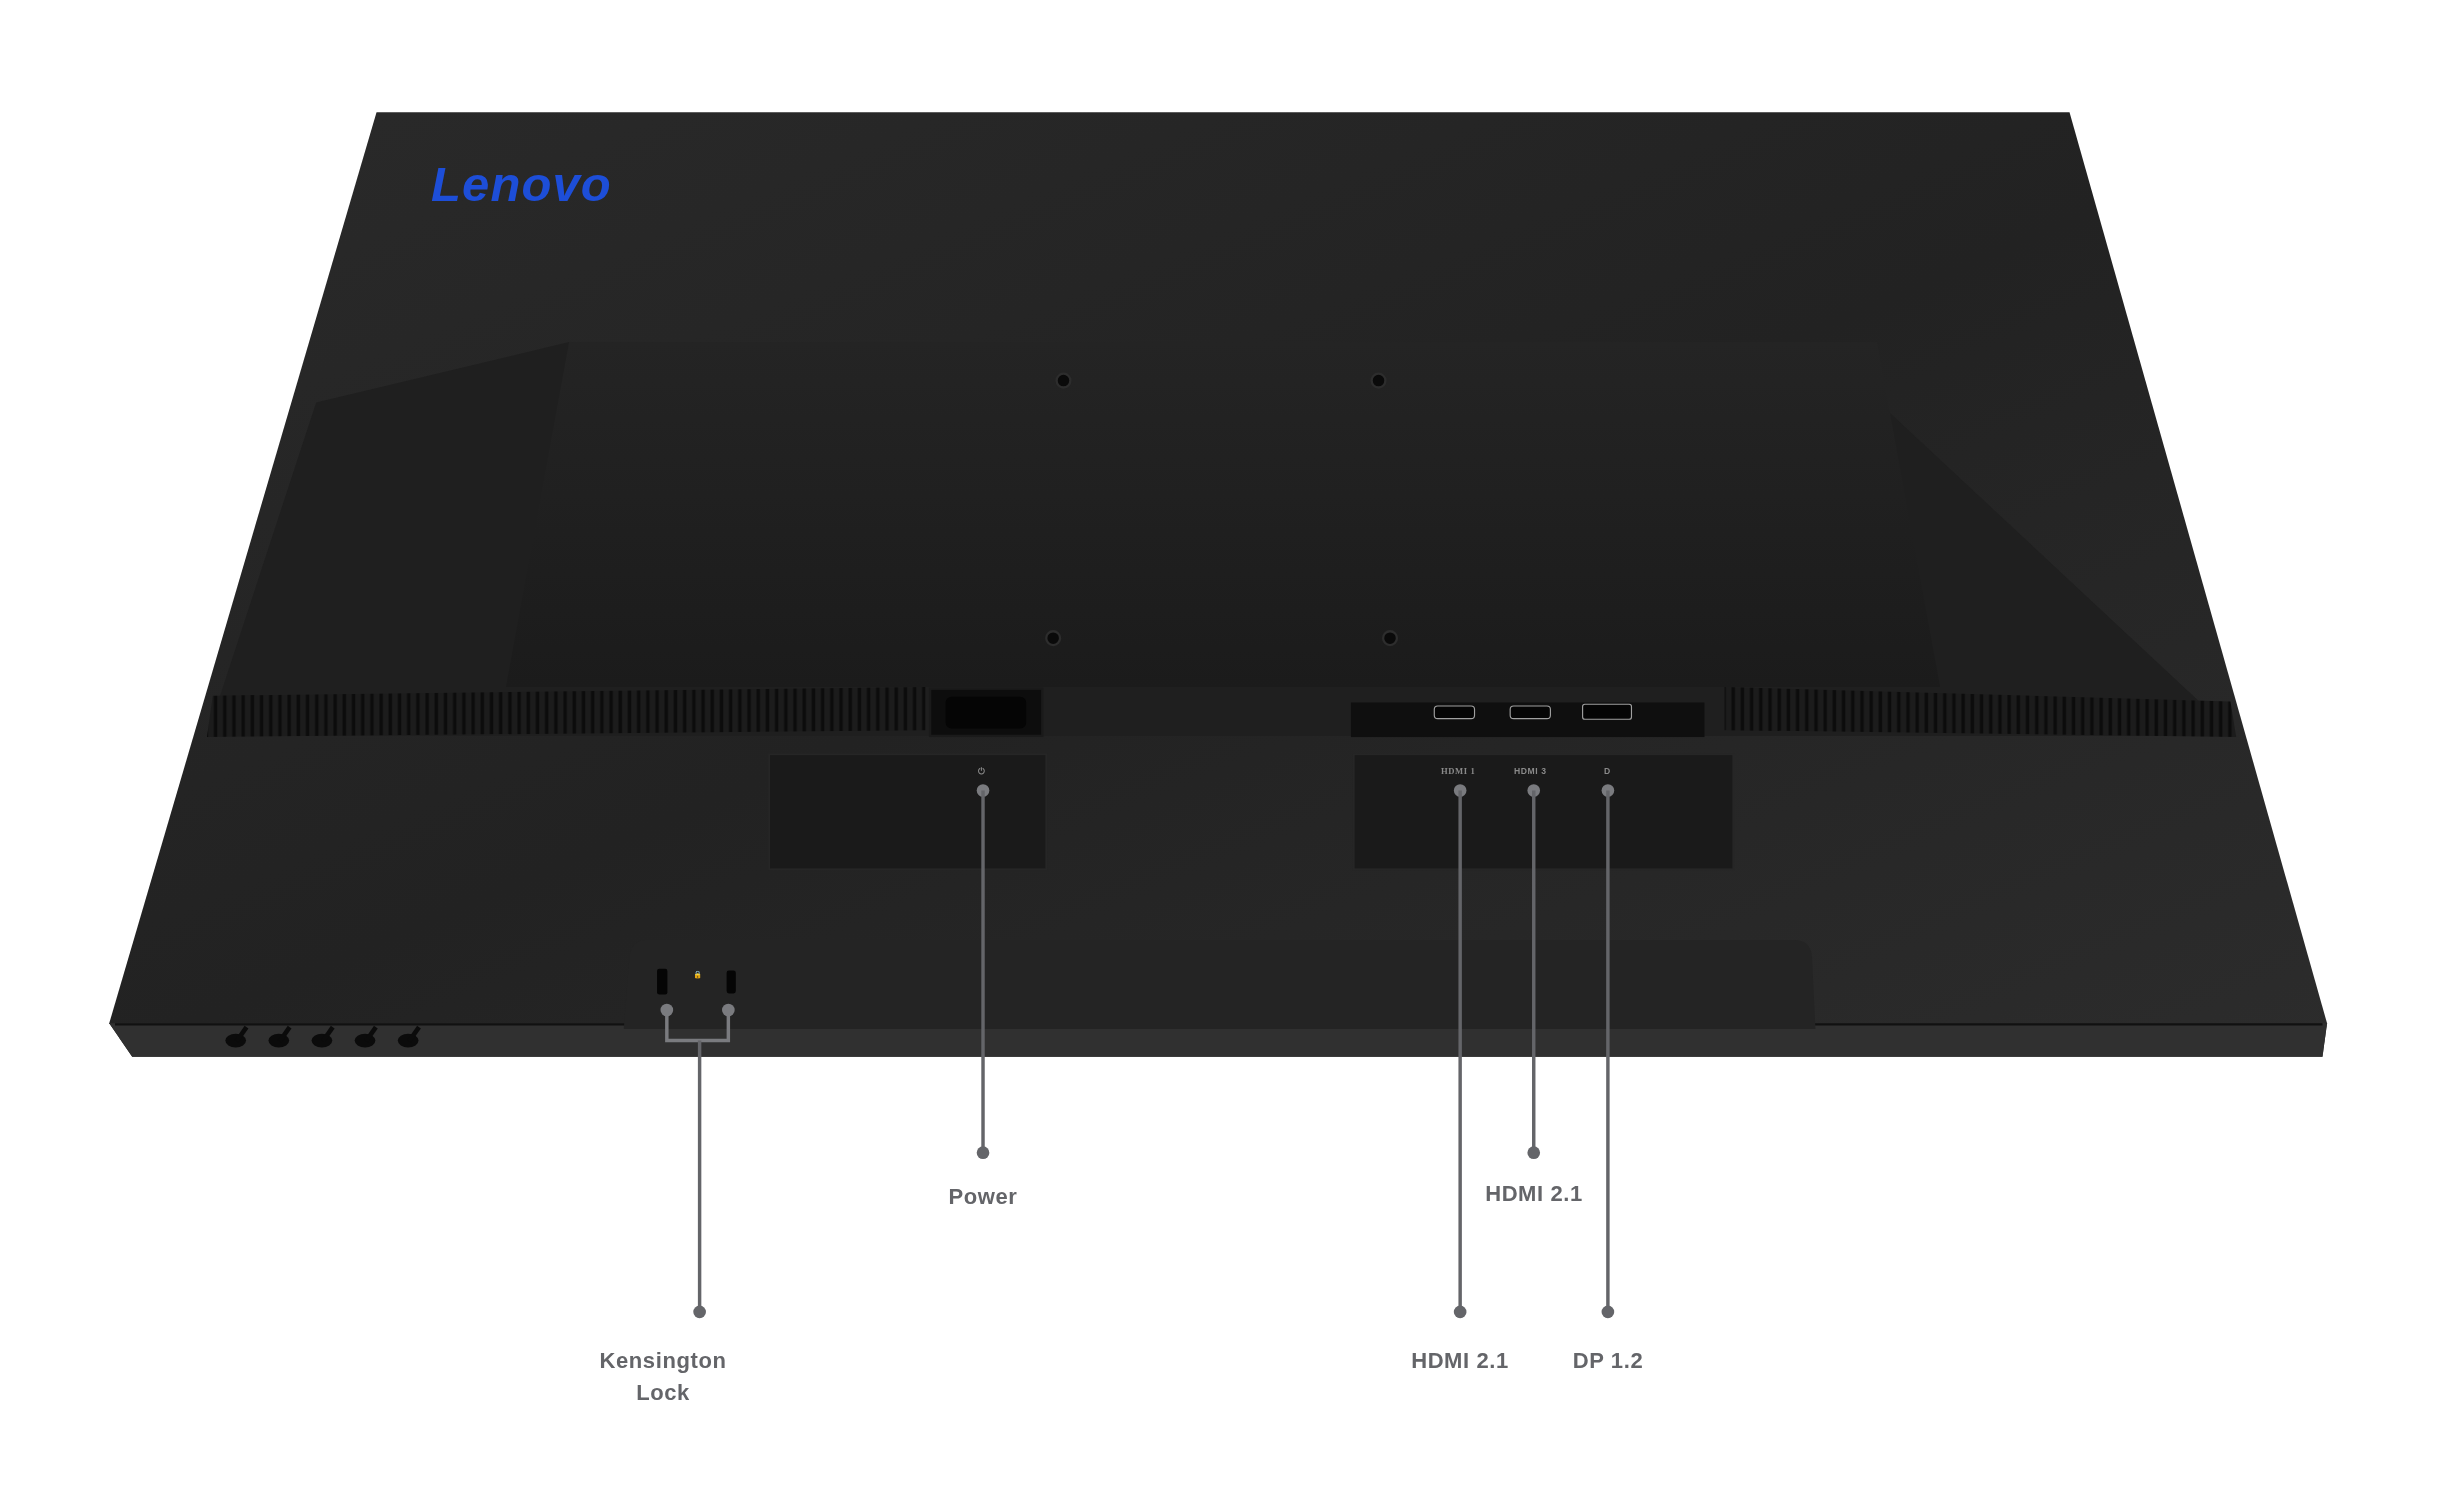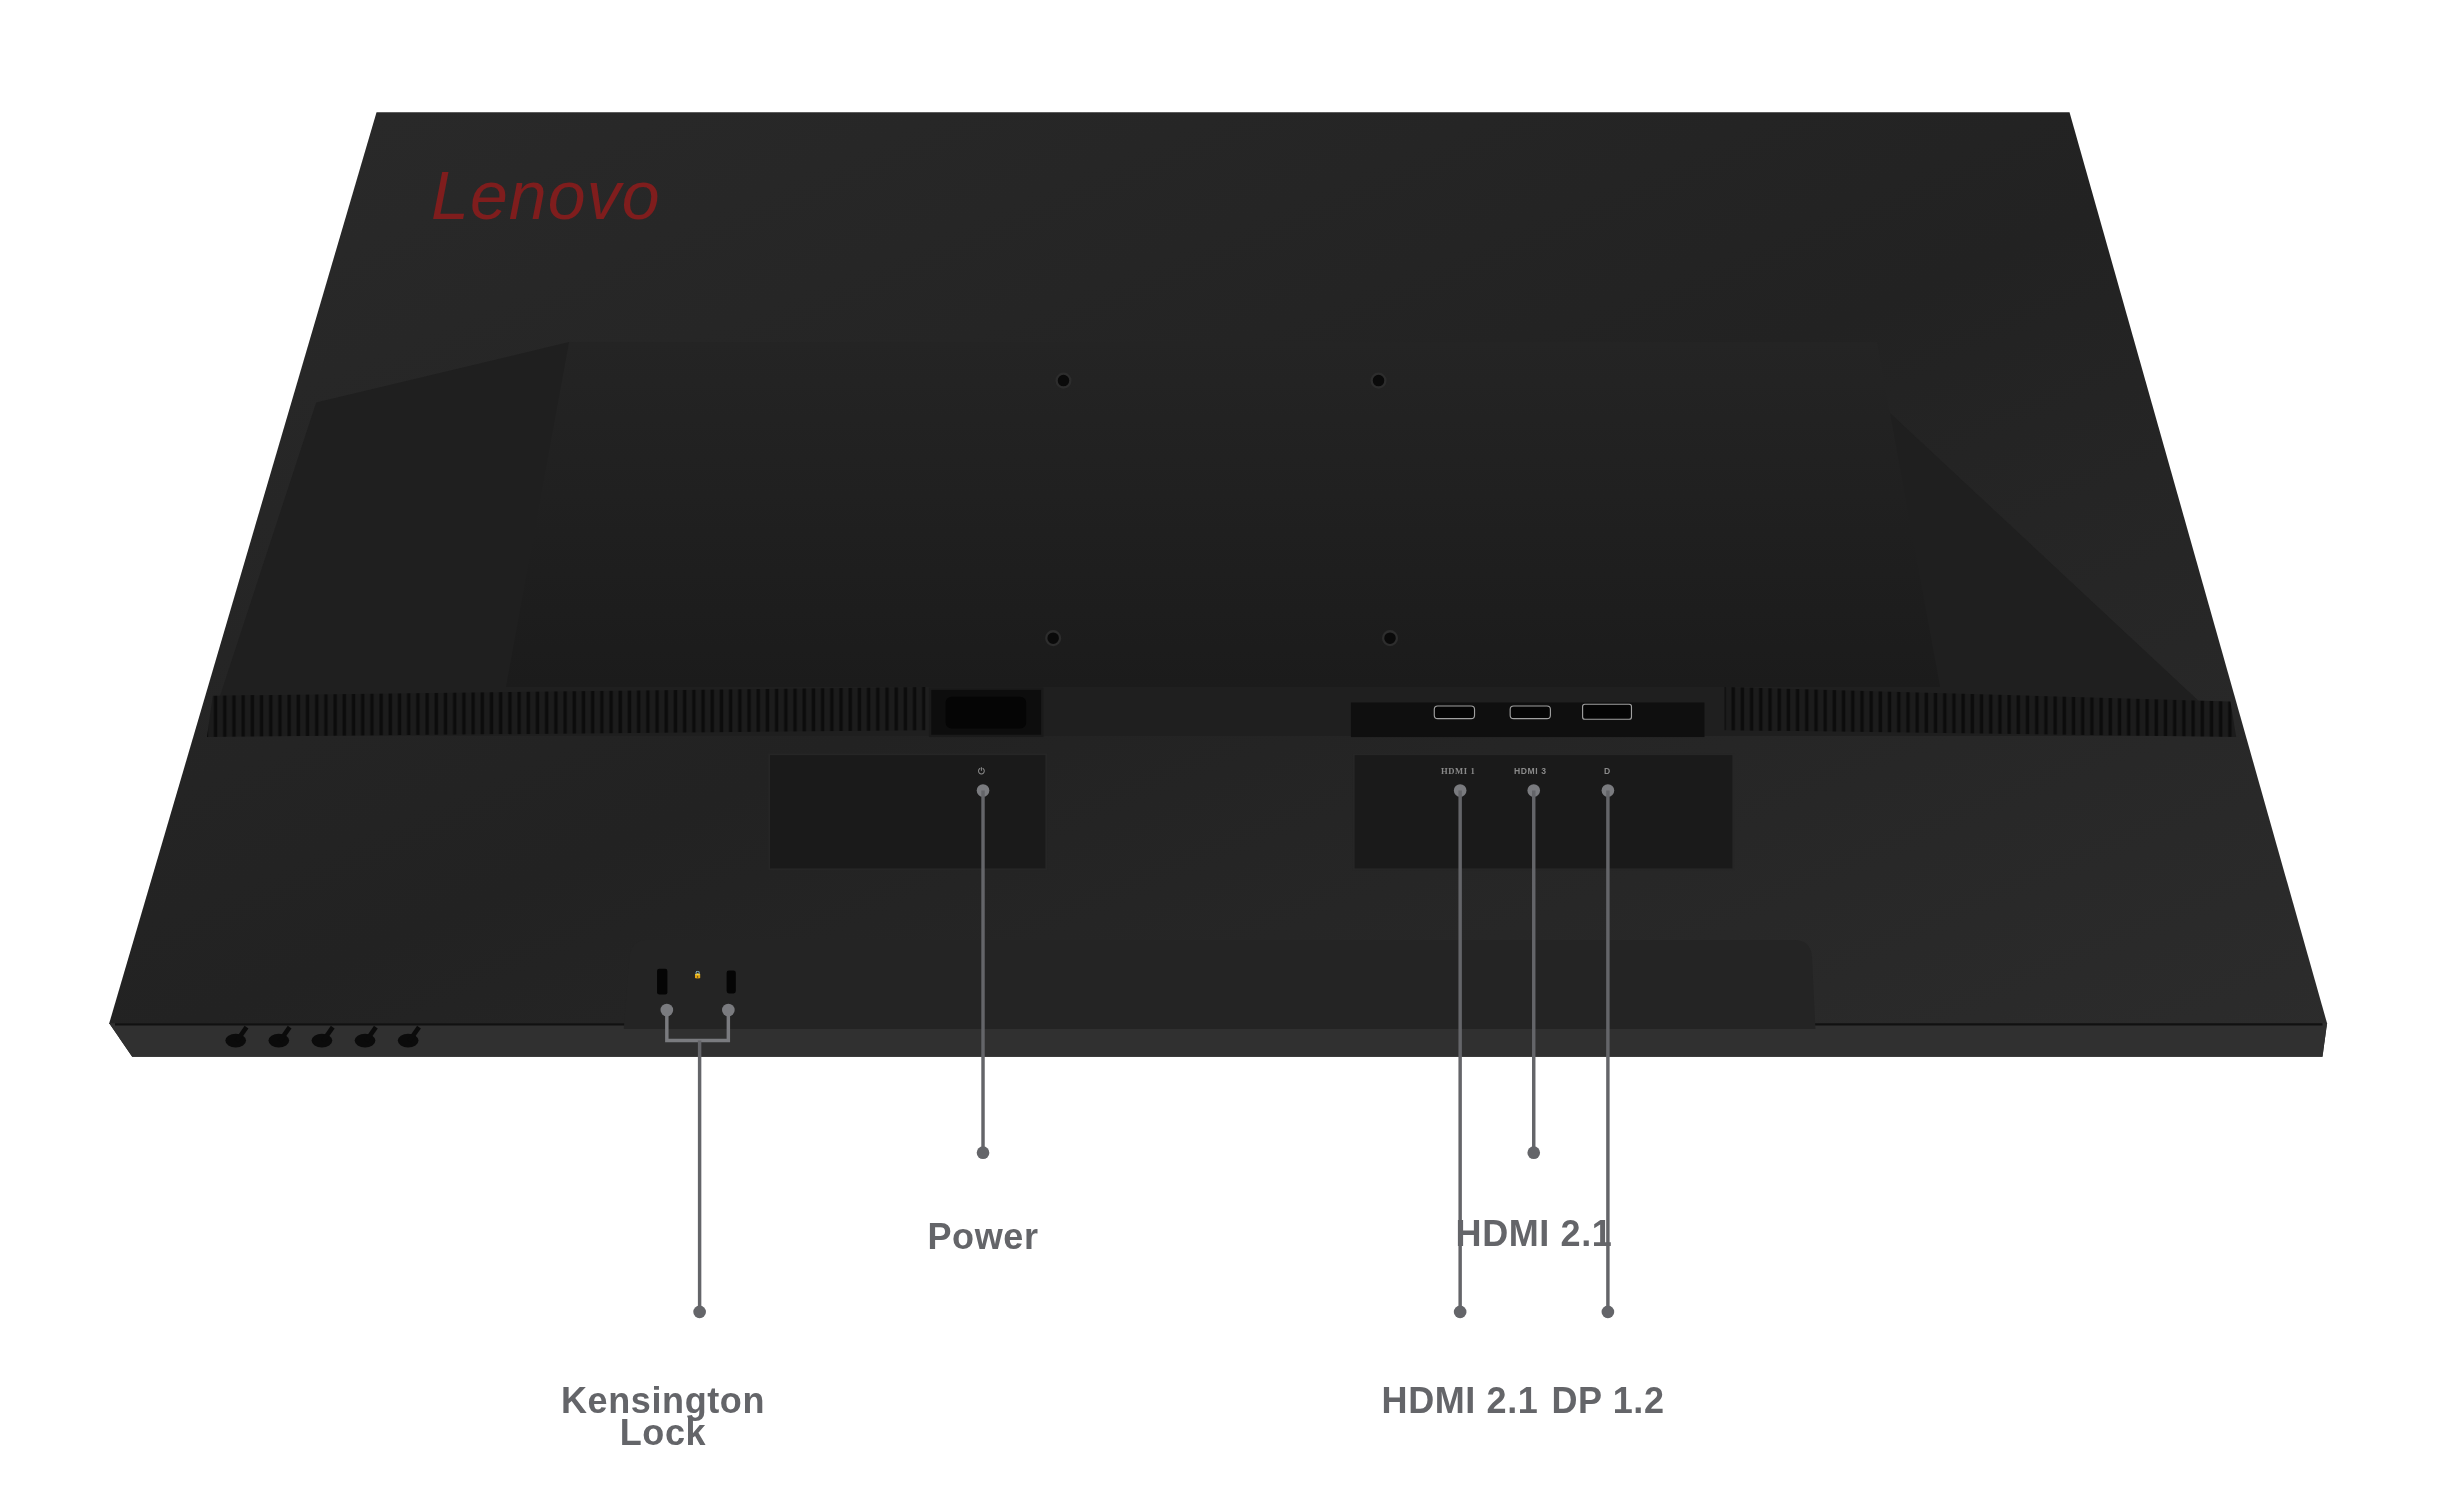--- a/index.html
+++ b/index.html
@@ -1,21 +1,21 @@
 <!DOCTYPE html>
 <html style="font-size:9.2px"><head>
 <meta charset="utf-8">
 <style>
   html, body { margin:0; padding:0; background:#ffffff; }
   body { width:2438px; height:1512px; position:relative; overflow:hidden;
          font-family:"Liberation Sans", "DejaVu Sans", sans-serif; }
   svg.stage { position:absolute; left:0; top:0; }
-  .label { position:absolute; color:#646569; font-weight:bold; font-size:36px;
-           text-align:center; white-space:nowrap; letter-spacing:0.6px; line-height:32px;margin-top:40px; }
-  .brand { position:absolute; color:#7f1d1d; font-size:68px; font-weight:normal;
+  .label { position:absolute; color:#646569; font-weight:bold; font-size:22px;
+           text-align:center; white-space:nowrap; letter-spacing:0.6px; line-height:32px; }
+  .brand { position:absolute; color:#1d4ed8; font-size:49px; font-weight:bold;
            font-style:italic; letter-spacing:1.1px; }
   .port-tag { position:absolute; color:#8a8a8a; font-size:8.6px; font-weight:bold; letter-spacing:0.6px; }
 </style>
 </head>
 <body>
 
 <svg class="stage" width="2438" height="1512" viewBox="0 0 4241 2630">
   <defs>
     <linearGradient id="bodyGrad" x1="0" y1="0" x2="1" y2="1">
       <stop offset="0" stop-color="#2a2a2a"></stop>

